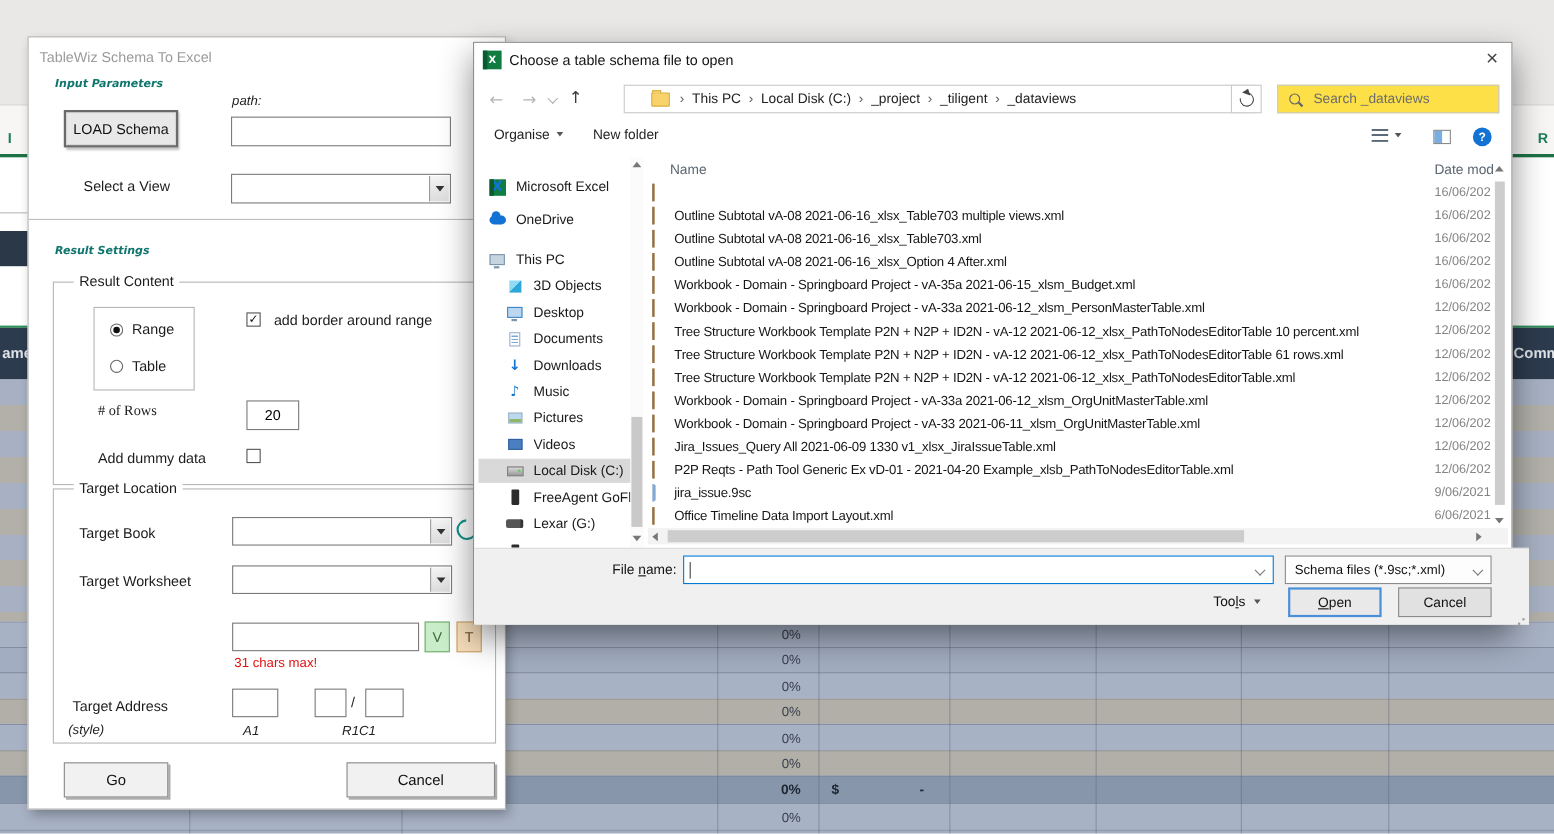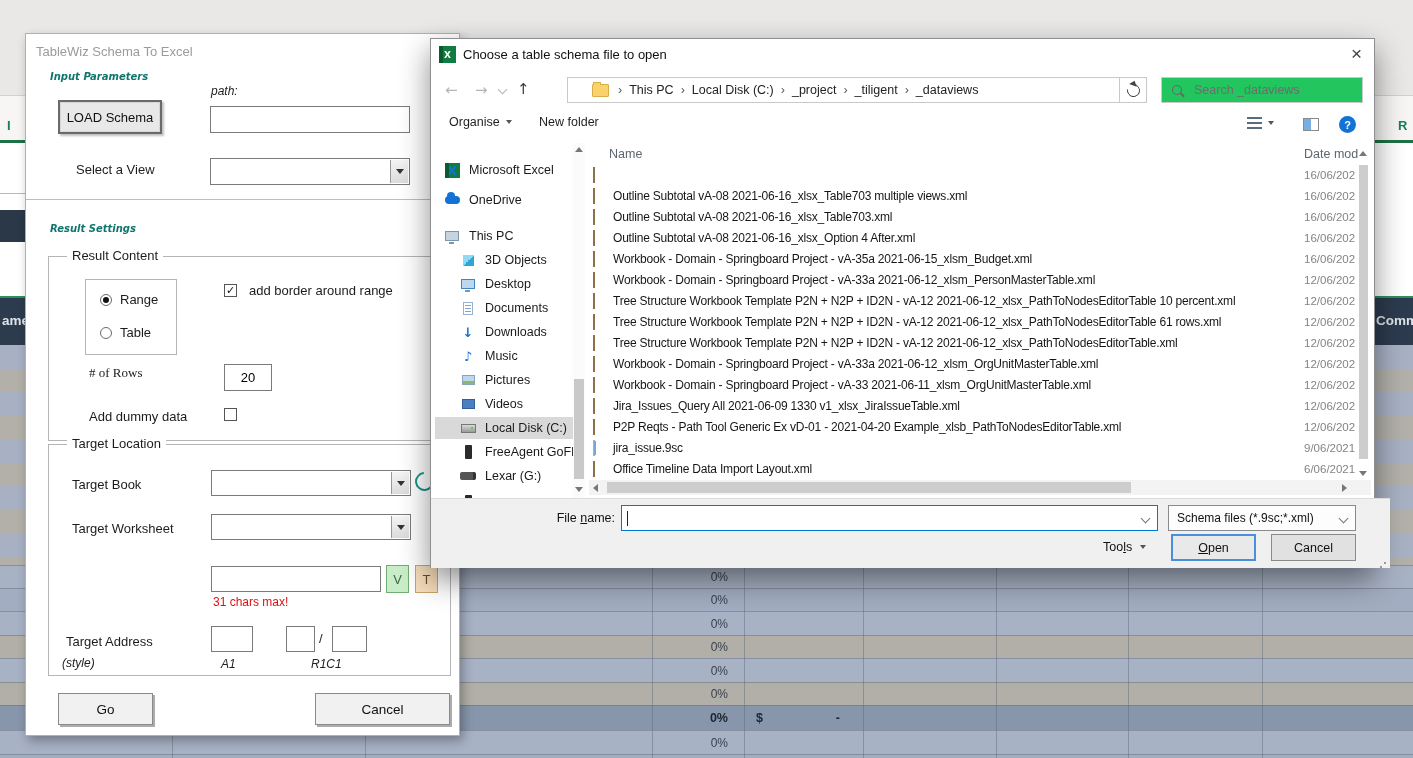--- a/index.html
+++ b/index.html
@@ -88,21 +88,21 @@
   .folder{width:15px;height:11px;background:#f8d26a;border:1px solid #d9af45;border-radius:1px;position:relative;margin-right:4px;}
   .folder::before{content:'';position:absolute;left:0;top:-3px;width:6px;height:2px;background:#f8d26a;border:1px solid #d9af45;border-bottom:none;}
   .crumb{padding:0 2px;color:#222;white-space:nowrap;}
   .crumb-sep{padding:0 5px;color:#555;}
   .bc-chev{position:absolute;right:8px;top:9px;}
   .btn-box{position:absolute;border:1px solid #c9c9c9;background:#fff;box-sizing:border-box;display:flex;align-items:center;justify-content:center;}
   .refresh-ic{width:11px;height:11px;border:1.6px solid #444;border-radius:50%;border-top-color:transparent;position:relative;transform:rotate(-35deg);}
   .refresh-ic::after{content:'';position:absolute;right:-3px;top:-3px;width:0;height:0;
     border-left:4px solid transparent;border-right:4px solid transparent;border-bottom:5px solid #444;transform:rotate(55deg);}
   .searchbox{position:absolute;left:730px;top:38px;width:202px;height:26px;border:1px solid #c9c9c9;box-sizing:border-box;
-    display:flex;align-items:center;background:#22c55e;padding-left:10px;}
+    display:flex;align-items:center;background:#fde047;padding-left:10px;}
   .mag{width:8px;height:8px;border:1.5px solid #666;border-radius:50%;position:relative;margin-right:10px;}
   .mag::after{content:'';position:absolute;width:5px;height:1.5px;background:#666;transform:rotate(45deg);right:-4px;bottom:-1px;}
   .searchbox input{border:none;outline:none;font-size:12.5px;color:#333;width:150px;font-family:"Liberation Sans",sans-serif;background:transparent;}
   .searchbox input::placeholder{color:#6d6d6d;opacity:1;}
   .tb-item{position:absolute;color:#1f1f1f;display:flex;align-items:center;gap:6px;}
   .tri-sm{width:0;height:0;border-left:3.5px solid transparent;border-right:3.5px solid transparent;border-top:4.5px solid #555;}
   .listic{width:15px;height:12px;background:repeating-linear-gradient(180deg,#5a6b7c 0 2px,transparent 2px 5px);}
   .pane-ic{width:16px;height:13px;border:1px solid #8a8a8a;background:#fff;position:relative;box-sizing:border-box;}
   .pane-ic::before{content:'';position:absolute;left:0;top:0;bottom:0;width:7px;background:#7aade0;}
   .help-ic{width:17px;height:17px;border-radius:50%;background:#1273d4;color:#fff;font-size:11px;font-weight:bold;

